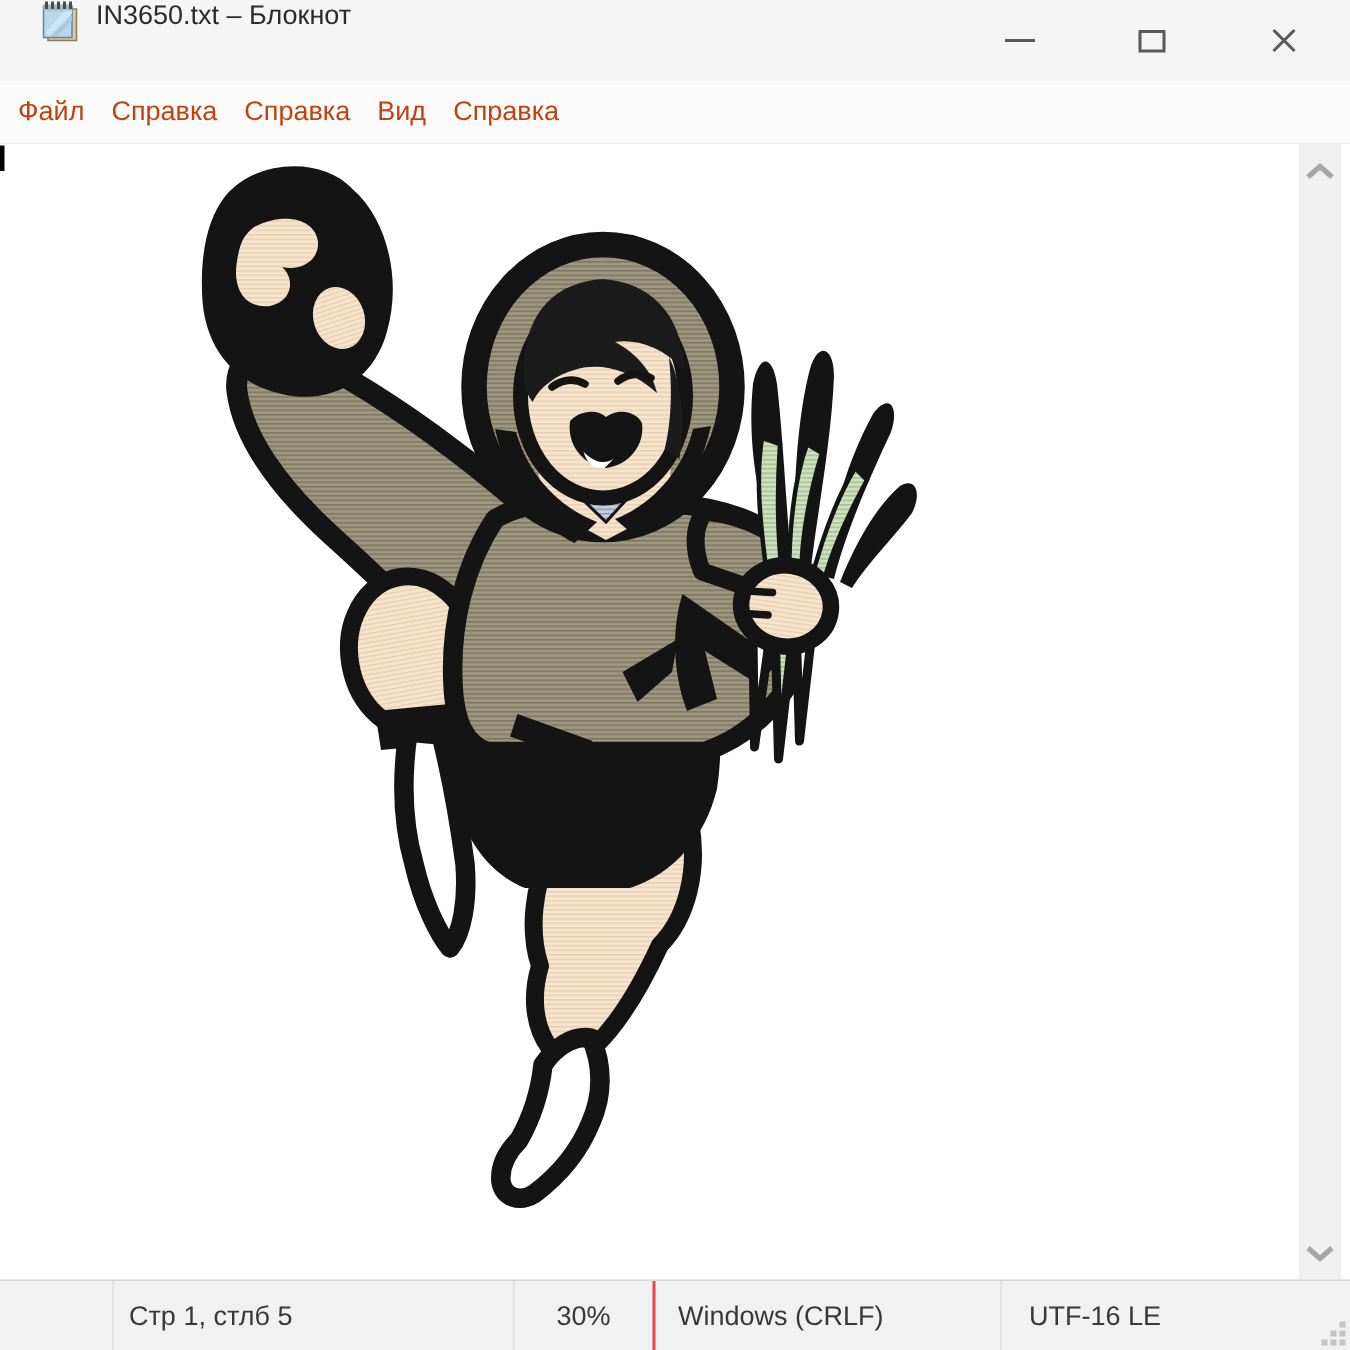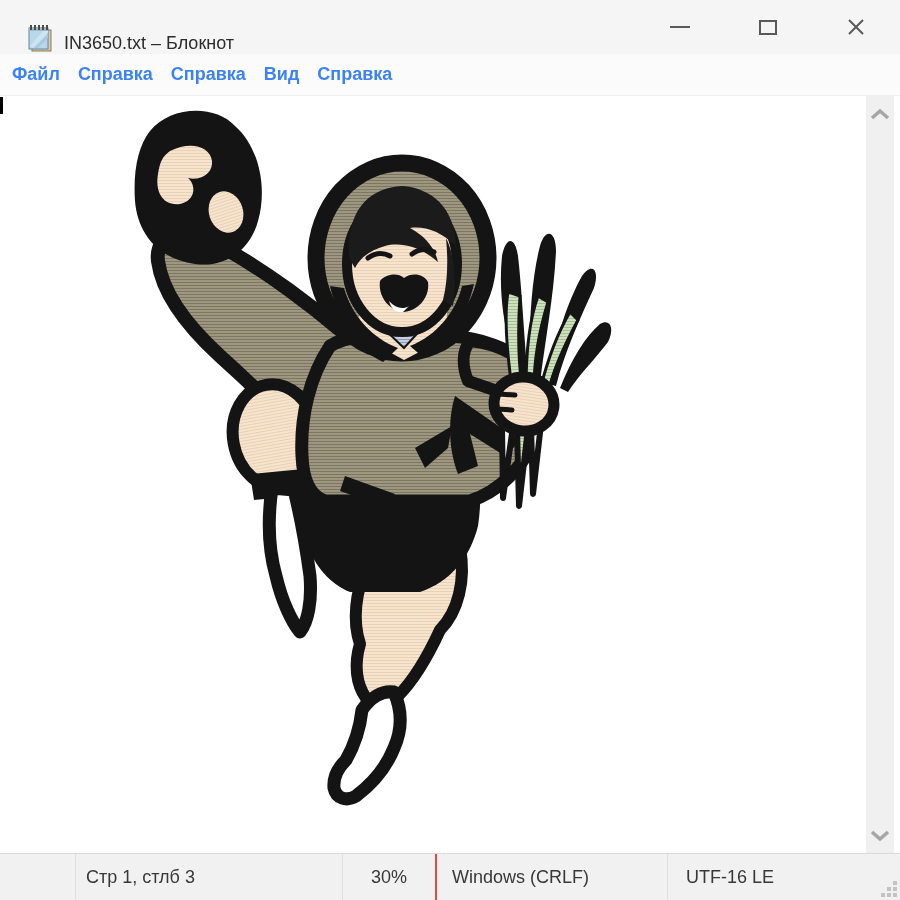--- a/index.html
+++ b/index.html
@@ -2,32 +2,32 @@
 <html><head>
 <meta charset="utf-8">
 <style>
   html,body{margin:0;padding:0;}
   body{width:900px;height:900px;overflow:hidden;
        font-family:"Liberation Sans","DejaVu Sans",sans-serif;
        -webkit-font-smoothing:antialiased;}
   .window{width:900px;height:900px;display:flex;flex-direction:column;background:#fff;}
 
   
-  .titlebar{height:54px;background:#f5f5f5;display:flex;align-items:flex-end;flex:0 0 auto;}
+  .titlebar{height:54px;background:#f5f5f5;display:flex;align-items:flex-start;flex:0 0 auto;}
   .app-icon{width:30px;height:30px;margin-left:25px;margin-right:9px;flex:0 0 auto;}
   .title-text{font-size:18px;color:#2b2b2b;white-space:nowrap;}
   .tb-spacer{flex:1;}
   .tb-btn{width:88px;height:54px;display:flex;align-items:center;justify-content:center;flex:0 0 auto;}
   .glyph-min{width:20px;height:2px;background:#595959;}
   .glyph-max{width:18px;height:15px;border:2px solid #595959;box-sizing:border-box;background:transparent;}
 
   
   .menubar{height:42px;background:#fbfbfb;display:flex;align-items:center;
            padding-left:3px;flex:0 0 auto;border-bottom:1px solid #f0f0f0;box-sizing:border-box;}
-  .menu-item{font-size:18px;color:#3b82f6;padding:0 9px;height:100%;display:flex;align-items:center;cursor:default;font-weight:bold;}
+  .menu-item{font-size:18px;color:#c2410c;padding:0 9px;height:100%;display:flex;align-items:center;cursor:default;}
 
   
   .content{flex:1;display:flex;min-height:0;}
   .textarea{position:relative;flex:1;background:#fff;overflow:hidden;}
   .caret{position:absolute;left:0;top:1px;width:3px;height:17px;background:#000;}
   .figure-svg{position:absolute;left:0;top:0;width:100%;height:100%;}
 
   
   .scrollbar{width:28px;background:#f0f0f0;display:flex;flex-direction:column;flex:0 0 auto;}
   .sb-arrow{height:36px;display:flex;align-items:center;justify-content:center;flex:0 0 auto;}
@@ -202,21 +202,21 @@
         <svg width="22" height="12" viewBox="0 0 22 12">
           <polyline points="3,3 11,10 19,3" fill="none" stroke="#a6a6a6" stroke-width="3.5"></polyline>
         </svg>
       </div>
     </div>
     <div class="right-margin"></div>
   </div>
 
   <div class="statusbar">
     <div class="seg seg-blank"></div>
-    <div class="seg seg-cursor">Стр 1, стлб 3</div>
+    <div class="seg seg-cursor">Стр 1, стлб 5</div>
     <div class="seg seg-zoom">30%</div>
     <div class="seg seg-eol">Windows (CRLF)</div>
     <div class="seg seg-enc">UTF-16 LE</div>
     <div class="grip">
       <i style="right:0;bottom:12px;"></i>
       <i style="right:12px;bottom:0;"></i>
         <i style="right:6px;bottom:6px;"></i>
       <i style="right:0;bottom:6px;"></i>
         <i style="right:6px;bottom:0;"></i>
       <i style="right:0;bottom:0;"></i>

